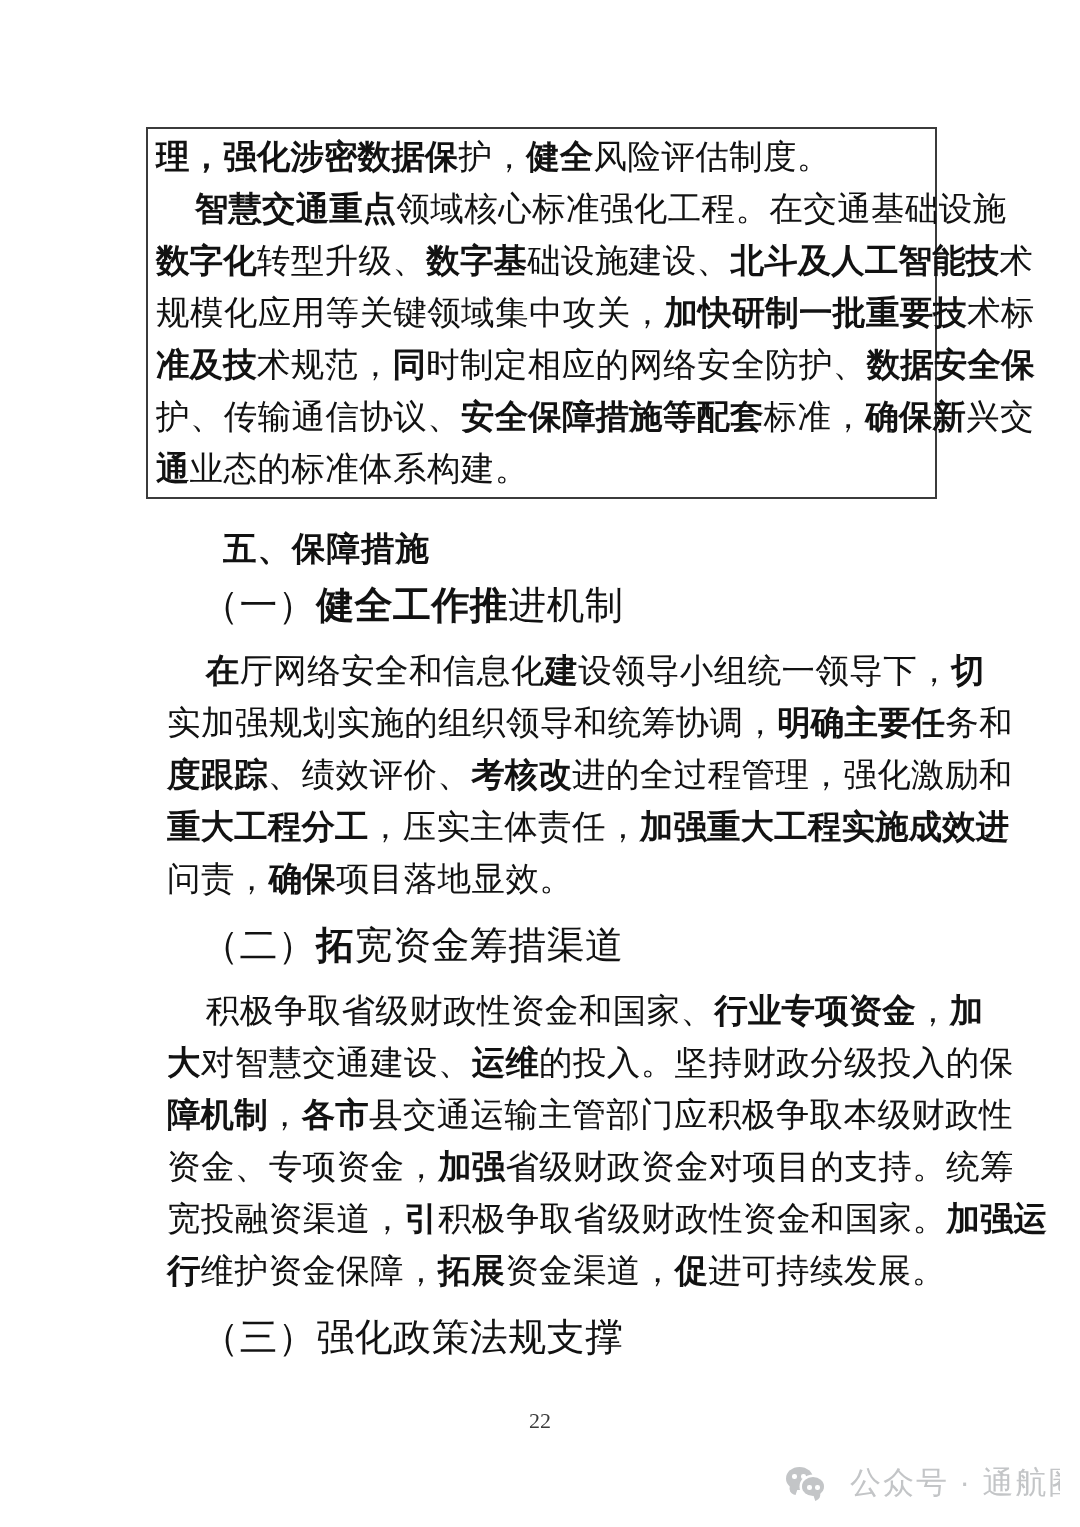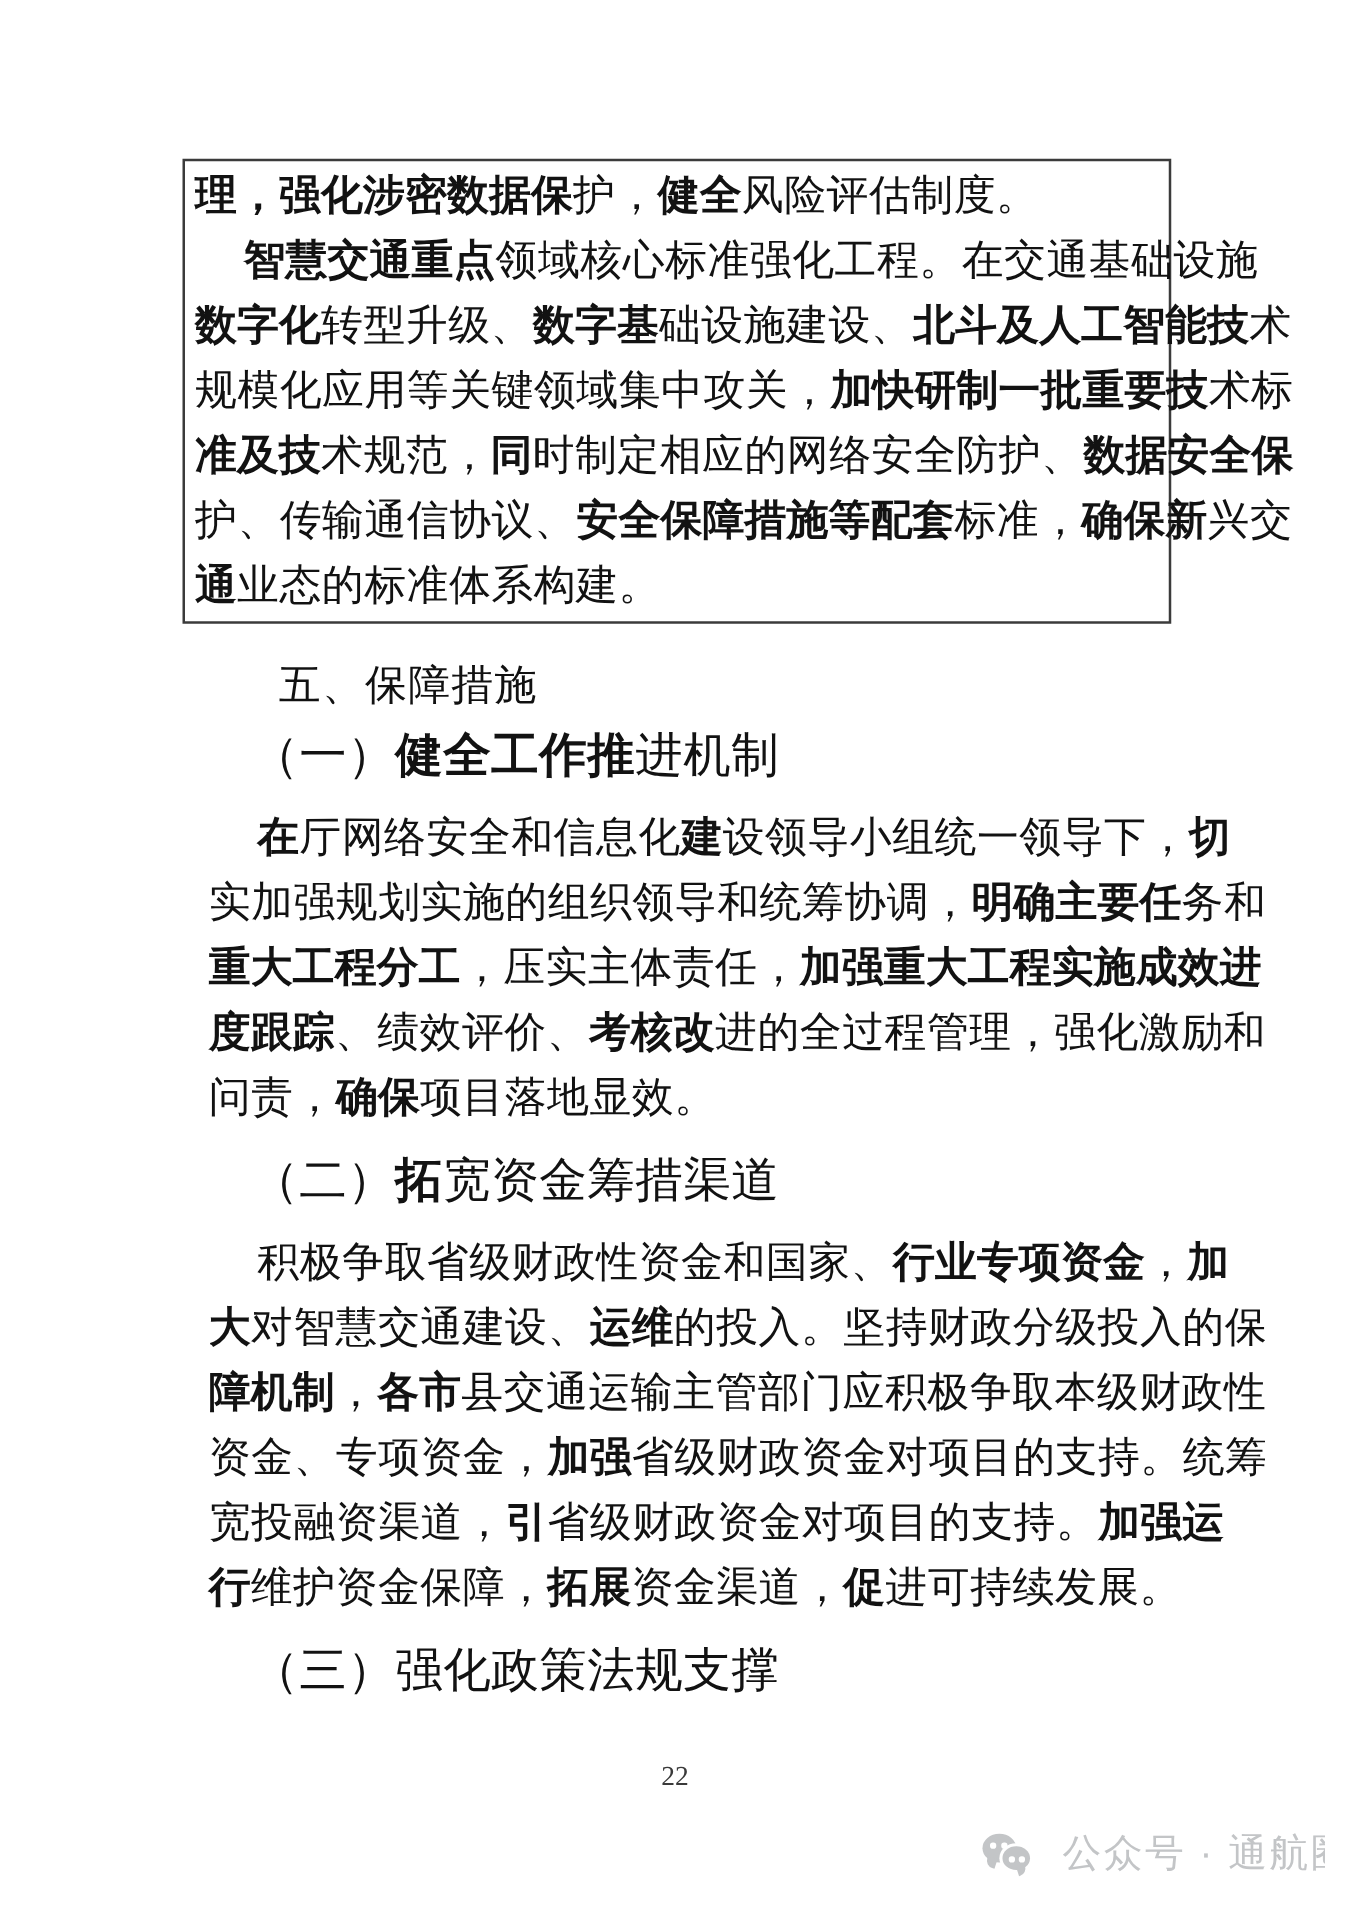--- a/index.html
+++ b/index.html
@@ -52,21 +52,21 @@
   
   .body-block {
     position: absolute;
     left: 155px;
     top: 521px;
     width: 790px;
   }
   .heading {
     font-size: 33.5px;
     line-height: 56px;
-    font-weight: 400;
+    font-weight: 700;
     letter-spacing: 1px;
     padding-left: 68px;
     white-space: pre;
     color: #111111;
   }
   .subheading {
     font-size: 38px;
     line-height: 56px;
     letter-spacing: 0.4px;
     padding-left: 46px;
@@ -174,31 +174,31 @@
         <div class="ln"><b>通</b><span>业态的标准体系构建。</span></div>
       </div>
   </div>
 
   <div class="body-block" id="body-sections">
       <div class="heading">五、保障措施</div>
       <div class="subheading"><span>（一）</span><b>健全工作推</b><span>进机制</span></div>
       <div class="para">
         <div class="ln"><span>    </span><b>在</b><span>厅网络安全和信息化</span><b>建</b><span>设领导小组统一领导下，</span><b>切</b></div>
         <div class="ln"><span>实加强规划实施的组织领导和统筹协调，</span><b>明确主要任</b><span>务和</span></div>
+        <div class="ln"><b>度跟踪</b><span>、绩效评价、</span><b>考核改</b><span>进的全过程管理，强化激励和</span></div>
         <div class="ln"><b>重大工程分工</b><span>，压实主体责任，</span><b>加强重大工程实施成效进</b></div>
-        <div class="ln"><b>度跟踪</b><span>、绩效评价、</span><b>考核改</b><span>进的全过程管理，强化激励和</span></div>
         <div class="ln"><span>问责，</span><b>确保</b><span>项目落地显效。</span></div>
       </div>
       <div class="subheading"><span>（二）</span><b>拓</b><span>宽资金筹措渠道</span></div>
       <div class="para">
         <div class="ln"><span>    </span><span>积极争取省级财政性资金和国家、</span><b>行业专项资金</b><span>，</span><b>加</b></div>
         <div class="ln"><b>大</b><span>对智慧交通建设、</span><b>运维</b><span>的投入。坚持财政分级投入的保</span></div>
         <div class="ln"><b>障机制</b><span>，</span><b>各市</b><span>县交通运输主管部门应积极争取本级财政性</span></div>
         <div class="ln"><span>资金、专项资金，</span><b>加强</b><span>省级财政资金对项目的支持。统筹</span></div>
-        <div class="ln"><span>宽投融资渠道，</span><b>引</b><span>省级财政资金对项目的支持。</span><b>加强运</b></div>
+        <div class="ln"><span>宽投融资渠道，</span><b>引</b><span>积极争取省级财政性资金和国家。</span><b>加强运</b></div>
         <div class="ln"><b>行</b><span>维护资金保障，</span><b>拓展</b><span>资金渠道，</span><b>促</b><span>进可持续发展。</span></div>
       </div>
       <div class="subheading"><span>（三）强化政策法规支撑</span></div>
     </div>
 
   <div class="page-number">22</div>
 
   <div class="watermark">
     <span class="wm-icon">
       <span class="bubble-a"></span>

